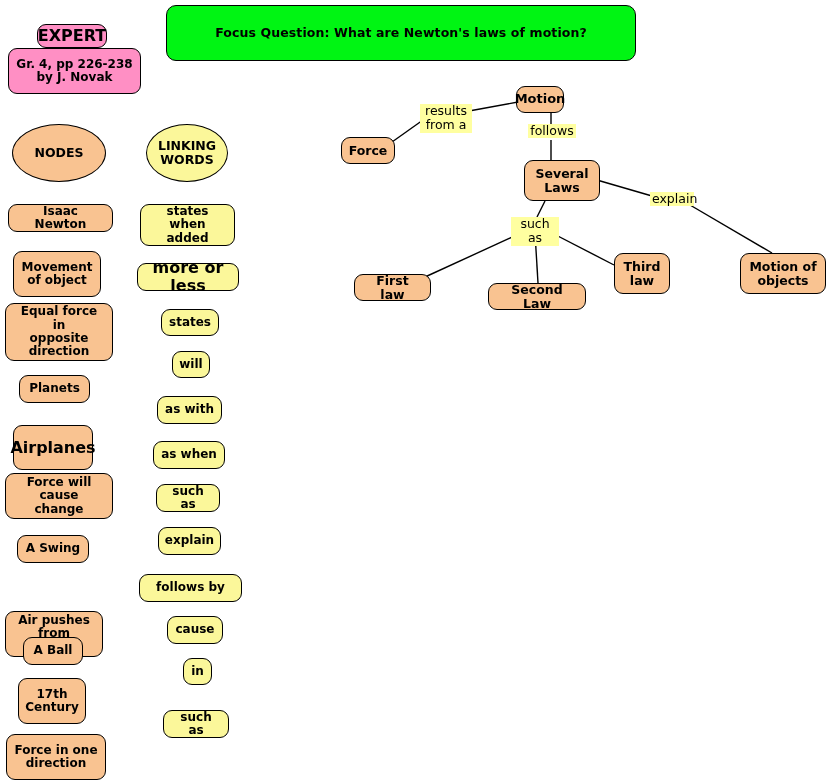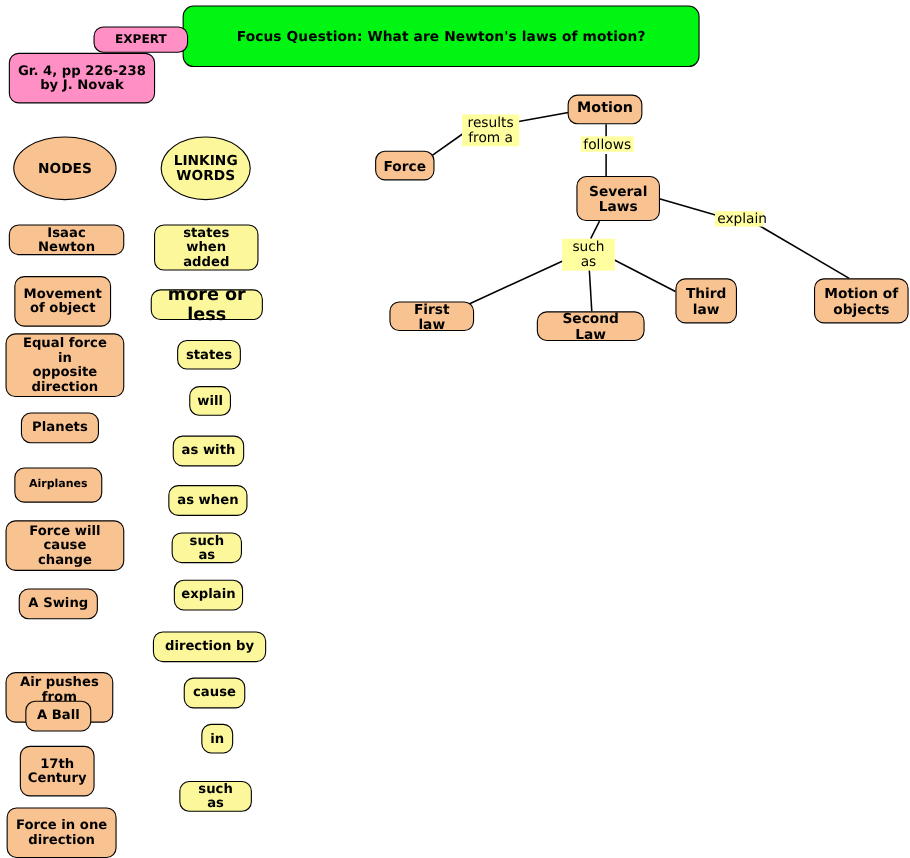--- a/index.html
+++ b/index.html
@@ -91,39 +91,39 @@
   }
   .map-node { z-index: 3; }
 
   .palette-node { z-index: 2; }
 </style>
 </head>
 <body>
 
 <div class="node node-green" id="focus-question" style="left:166px; top:5px; width:470px; height:56px;">Focus Question:  What are Newton's laws of motion?</div>
 
-<div class="node node-pink" style="left:37px; top:24px; width:86px; height:24px; font-size:11px;margin-left:48px;">EXPERT</div>
+<div class="node node-pink" style="left:37px; top:24px; width:70px; height:24px; font-size:16px;">EXPERT</div>
 
 <div class="node node-pink" style="left:8px; top:48px; width:133px; height:46px; font-size:12px;">Gr. 4, pp 226-238
 by J. Novak</div>
 
 <div class="ellipse ellipse-orange" style="left:12px; top:124px; width:94px; height:58px; font-size:12.5px;">NODES</div>
 
 <div class="ellipse ellipse-yellow" style="left:146px; top:124px; width:82px; height:58px; font-size:12.5px;">LINKING
 WORDS</div>
 
 <div id="palette-nodes">
     <div class="node node-orange palette-node" style="left: 8px; top: 204px; width: 105px; height: 28px; font-size: 12px;">Isaac Newton</div>
     <div class="node node-orange palette-node" style="left: 13px; top: 251px; width: 88px; height: 46px; font-size: 12px;">Movement
 of object</div>
     <div class="node node-orange palette-node" style="left: 5px; top: 303px; width: 108px; height: 58px; font-size: 12px;">Equal force in
 opposite
 direction</div>
     <div class="node node-orange palette-node" style="left: 19px; top: 375px; width: 71px; height: 28px; font-size: 12px;">Planets</div>
-    <div class="node node-orange palette-node" style="left: 13px; top: 425px; width: 80px; height: 32px; font-size: 10px;">Airplanes</div>
+    <div class="node node-orange palette-node" style="left: 13px; top: 425px; width: 80px; height: 45px; font-size: 16px;">Airplanes</div>
     <div class="node node-orange palette-node" style="left: 5px; top: 473px; width: 108px; height: 46px; font-size: 12px;">Force will
 cause change</div>
     <div class="node node-orange palette-node" style="left: 17px; top: 535px; width: 72px; height: 28px; font-size: 12px;">A Swing</div>
     <div class="node node-orange palette-node" style="left: 5px; top: 611px; width: 98px; height: 46px; font-size: 12px;">Air pushes
 from balloon</div>
     <div class="node node-orange palette-node" style="left: 23px; top: 637px; width: 60px; height: 28px; font-size: 12px;">A Ball</div>
     <div class="node node-orange palette-node" style="left: 18px; top: 678px; width: 68px; height: 46px; font-size: 12px;">17th
 Century</div>
     <div class="node node-orange palette-node" style="left: 6px; top: 734px; width: 100px; height: 46px; font-size: 12px;">Force in one
 direction</div>
@@ -132,41 +132,41 @@
 <div id="palette-linking">
     <div class="node node-yellow palette-node" style="left: 140px; top: 204px; width: 95px; height: 42px; font-size: 12px;">states
 when added</div>
     <div class="node node-yellow palette-node" style="left: 137px; top: 263px; width: 102px; height: 28px; font-size: 16px;">more or less</div>
     <div class="node node-yellow palette-node" style="left: 161px; top: 309px; width: 58px; height: 27px; font-size: 12px;">states</div>
     <div class="node node-yellow palette-node" style="left: 172px; top: 351px; width: 38px; height: 27px; font-size: 12px;">will</div>
     <div class="node node-yellow palette-node" style="left: 157px; top: 396px; width: 65px; height: 28px; font-size: 12px;">as with</div>
     <div class="node node-yellow palette-node" style="left: 153px; top: 441px; width: 72px; height: 28px; font-size: 12px;">as when</div>
     <div class="node node-yellow palette-node" style="left: 156px; top: 484px; width: 64px; height: 28px; font-size: 12px;">such as</div>
     <div class="node node-yellow palette-node" style="left: 158px; top: 527px; width: 63px; height: 28px; font-size: 12px;">explain</div>
-    <div class="node node-yellow palette-node" style="left: 139px; top: 574px; width: 103px; height: 28px; font-size: 12px;">direction by</div>
+    <div class="node node-yellow palette-node" style="left: 139px; top: 574px; width: 103px; height: 28px; font-size: 12px;">follows by</div>
     <div class="node node-yellow palette-node" style="left: 167px; top: 616px; width: 56px; height: 28px; font-size: 12px;">cause</div>
     <div class="node node-yellow palette-node" style="left: 183px; top: 658px; width: 29px; height: 27px; font-size: 12px;">in</div>
     <div class="node node-yellow palette-node" style="left: 163px; top: 710px; width: 66px; height: 28px; font-size: 12px;">such as</div>
   </div>
 
 <svg id="map-edges" viewBox="0 0 827 780" xmlns="http://www.w3.org/2000/svg">
     <line x1="392" y1="142" x2="423" y2="120" stroke="#000000" stroke-width="1.4"></line>
     <line x1="469" y1="111" x2="518" y2="102" stroke="#000000" stroke-width="1.4"></line>
     <line x1="551" y1="113" x2="551" y2="124" stroke="#000000" stroke-width="1.4"></line>
     <line x1="551" y1="140" x2="551" y2="160" stroke="#000000" stroke-width="1.4"></line>
     <line x1="545" y1="201" x2="537" y2="217" stroke="#000000" stroke-width="1.4"></line>
     <line x1="521" y1="233" x2="425" y2="277" stroke="#000000" stroke-width="1.4"></line>
     <line x1="535" y1="233" x2="538" y2="283" stroke="#000000" stroke-width="1.4"></line>
     <line x1="552" y1="233" x2="614" y2="265" stroke="#000000" stroke-width="1.4"></line>
     <line x1="590" y1="178" x2="652" y2="196" stroke="#000000" stroke-width="1.4"></line>
     <line x1="690" y1="205" x2="772" y2="253" stroke="#000000" stroke-width="1.4"></line>
   </svg>
 
 <div id="map-nodes">
-    <div class="node node-orange map-node" style="left: 516px; top: 86px; width: 68px; height: 27px; font-size: 13px;">Motion</div>
+    <div class="node node-orange map-node" style="left: 516px; top: 86px; width: 48px; height: 27px; font-size: 13px;">Motion</div>
     <div class="node node-orange map-node" style="left: 341px; top: 137px; width: 54px; height: 27px; font-size: 12.5px;">Force</div>
     <div class="node node-orange map-node" style="left: 524px; top: 160px; width: 76px; height: 41px; font-size: 12.5px;">Several
 Laws</div>
     <div class="node node-orange map-node" style="left: 354px; top: 274px; width: 77px; height: 27px; font-size: 12.5px;">First law</div>
     <div class="node node-orange map-node" style="left: 488px; top: 283px; width: 98px; height: 27px; font-size: 12.5px;">Second Law</div>
     <div class="node node-orange map-node" style="left: 614px; top: 253px; width: 56px; height: 41px; font-size: 12.5px;">Third
 law</div>
     <div class="node node-orange map-node" style="left: 740px; top: 253px; width: 86px; height: 41px; font-size: 12.5px;">Motion of
 objects</div>
   </div>

